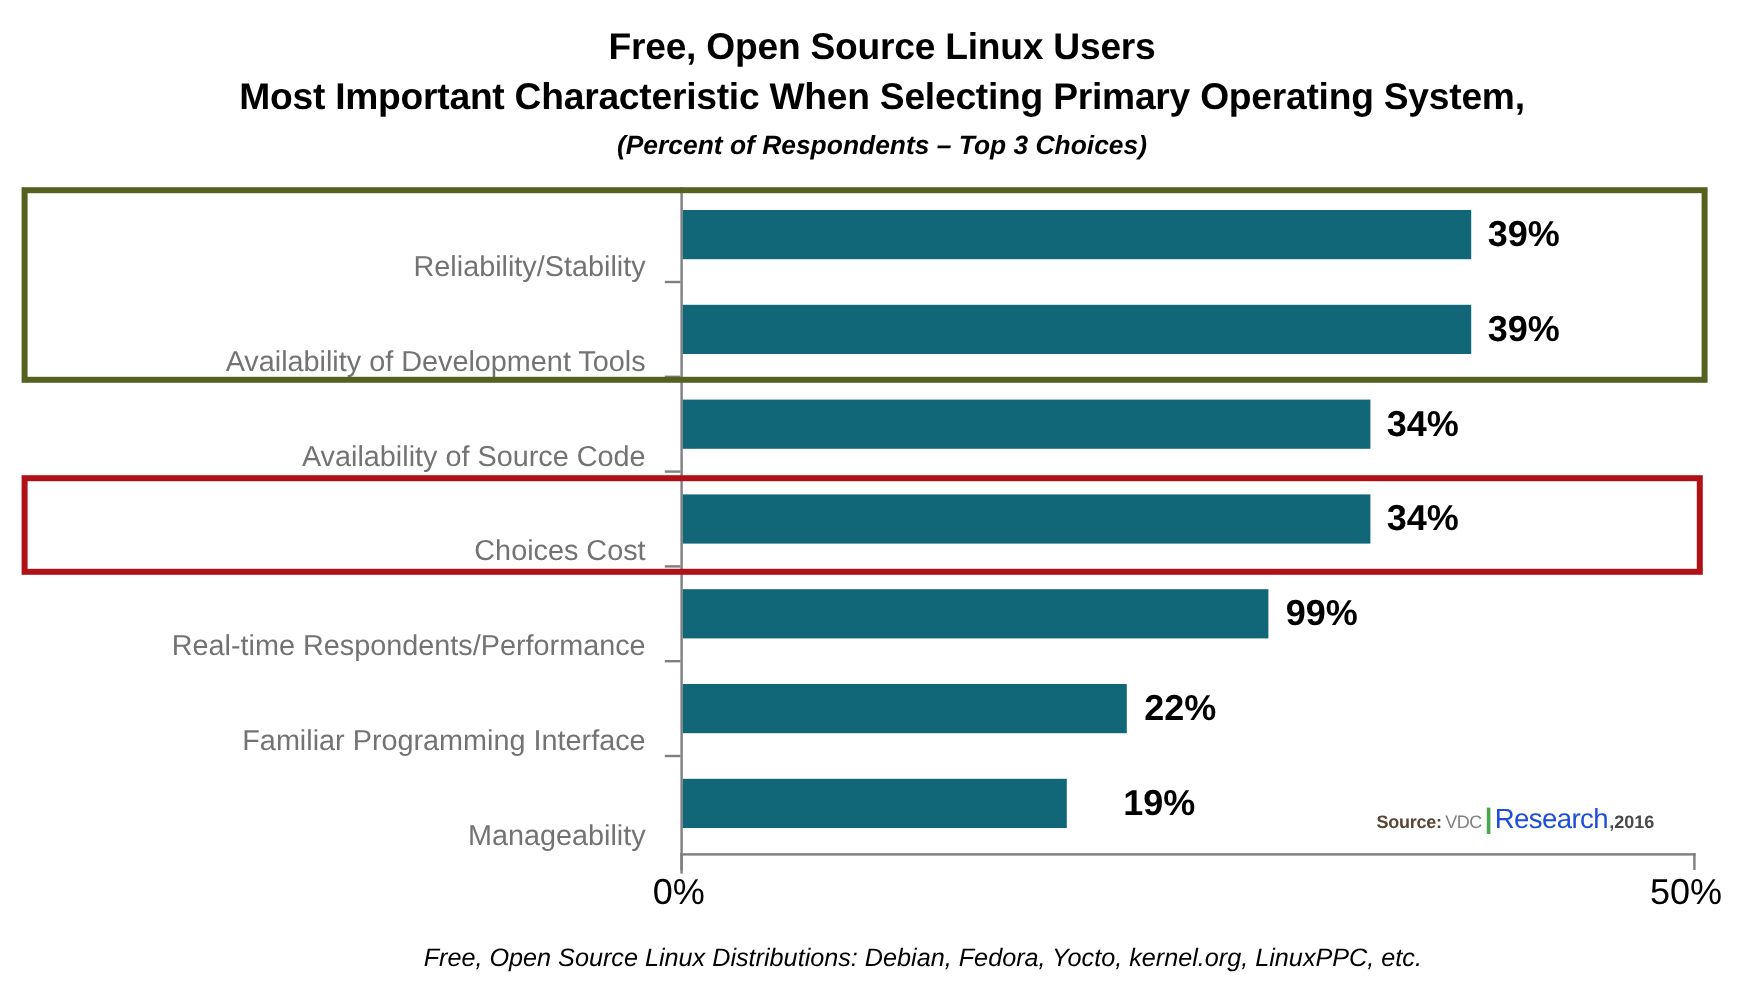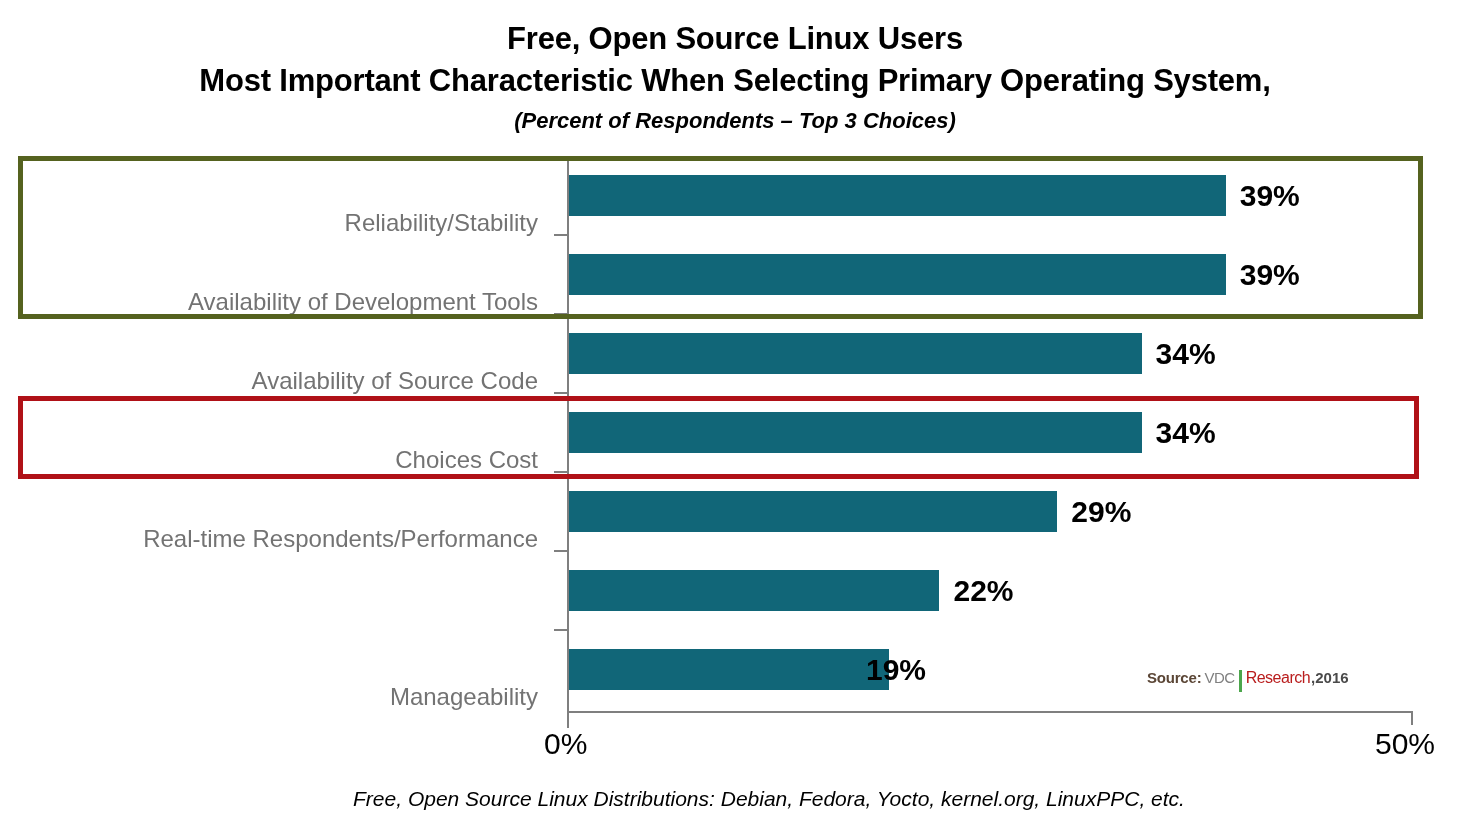--- a/index.html
+++ b/index.html
@@ -205,22 +205,22 @@
   #source-divider {
     width: 3px;
     height: 22px;
     background: #4ca64c;
     margin: 0 4px;
     align-self: center;
     position: relative;
     top: 1px;
   }
   #source-research {
-    font-size: 16px;
-    color: #b91c1c;
+    font-size: 23px;
+    color: #1d4ed8;
     letter-spacing: -0.5px;
   }
   #source-year {
     font-size: 15px;
     font-weight: bold;
     color: #4a4a4a;
     margin-left: 1px;
   }
 </style>
 </head>
@@ -254,30 +254,31 @@
         <div class="bar-value" style="left: 1155.56px;">34%</div>
       </div>
       <div class="row" style="top: 253px;">
         <div class="row-label">Choices Cost</div>
         <div class="bar" style="width: 572.56px; background: rgb(17, 102, 120);"></div>
         <div class="bar-value" style="left: 1155.56px;">34%</div>
       </div>
       <div class="row" style="top: 332px;">
         <div class="row-label">Real-time Respondents/Performance</div>
         <div class="bar" style="width: 488.36px; background: rgb(17, 102, 120);"></div>
-        <div class="bar-value" style="left: 1071.36px;">29%</div>
+        <div class="bar-value" style="left: 1071.36px;">99%</div>
       </div>
       <div class="row" style="top: 411px;">
+        <div class="row-label">Familiar Programming Interface</div>
         <div class="bar" style="width: 370.48px; background: rgb(17, 102, 120);"></div>
         <div class="bar-value" style="left: 953.48px;">22%</div>
       </div>
       <div class="row" style="top: 490px;">
         <div class="row-label">Manageability</div>
         <div class="bar" style="width: 319.96px; background: rgb(17, 102, 120);"></div>
-        <div class="bar-value" style="left: 866px; text-align: center;">19%</div>
+        <div class="bar-value" style="left: 936px; text-align: center;">19%</div>
       </div>
     </div>
   <div id="ticks">
       <div class="minor-tick" style="top: 94px;"></div>
       <div class="minor-tick" style="top: 173px;"></div>
       <div class="minor-tick" style="top: 252px;"></div>
       <div class="minor-tick" style="top: 331px;"></div>
       <div class="minor-tick" style="top: 410px;"></div>
       <div class="minor-tick" style="top: 489px;"></div>
     </div>

